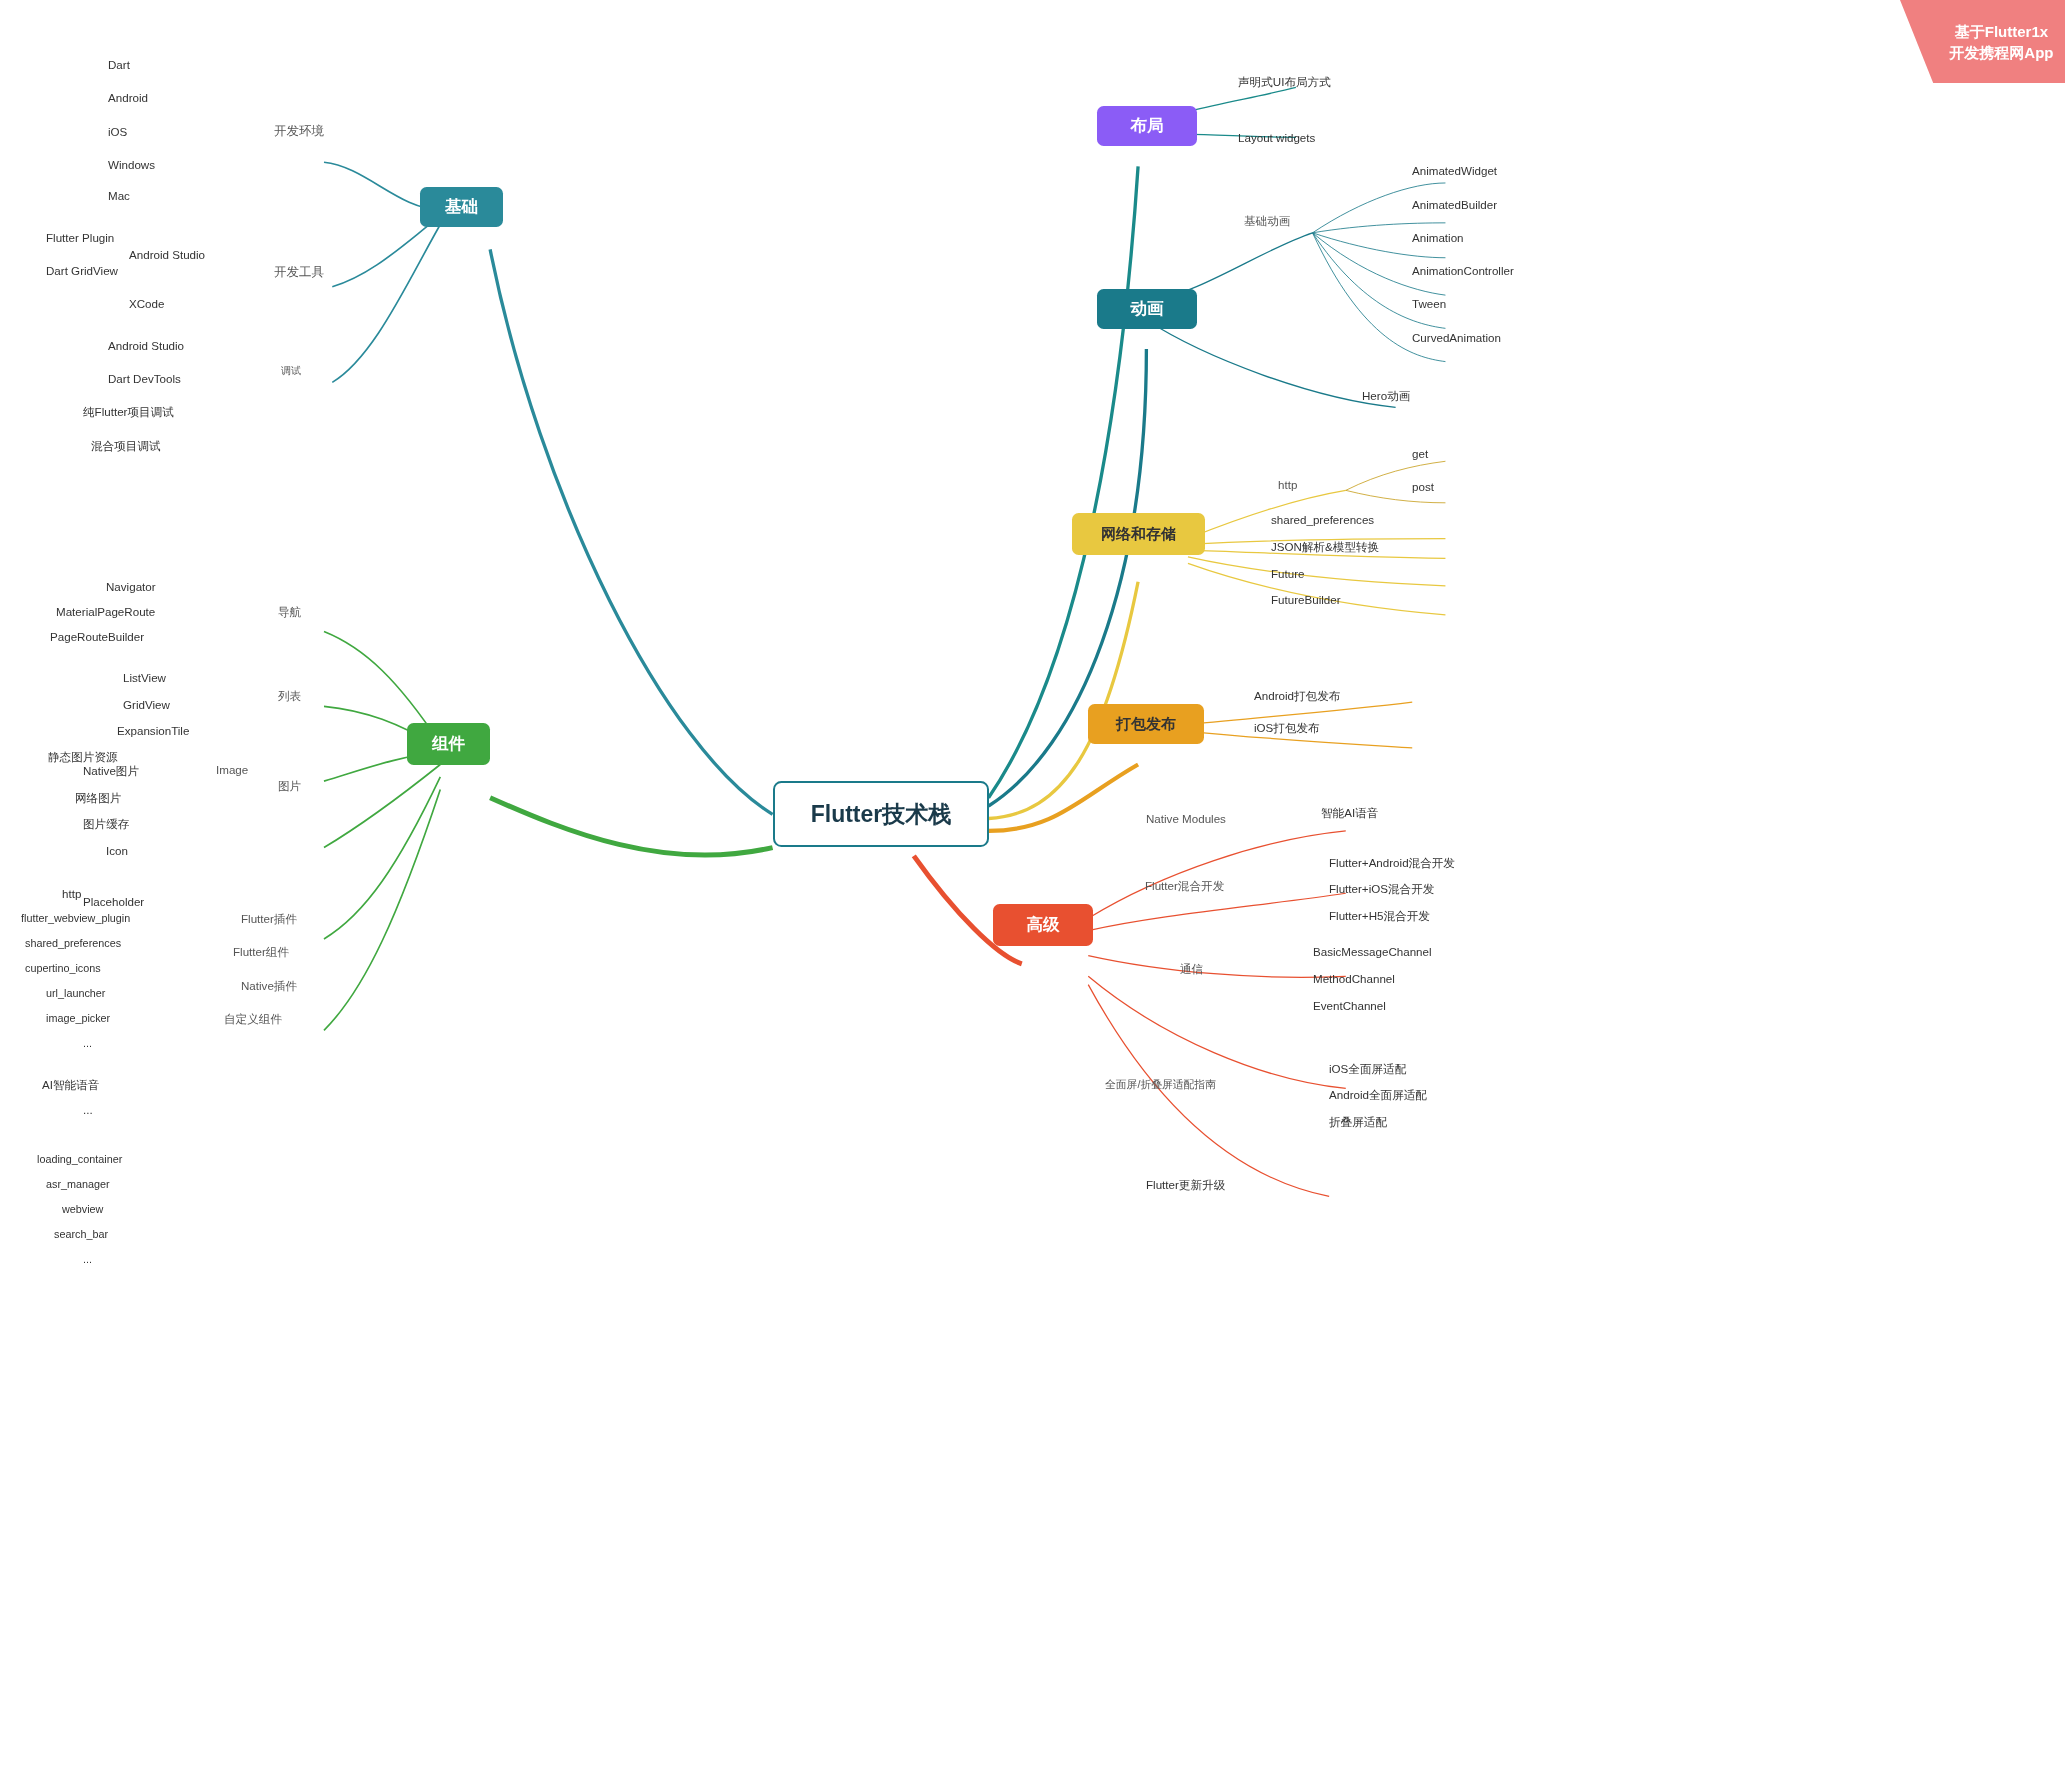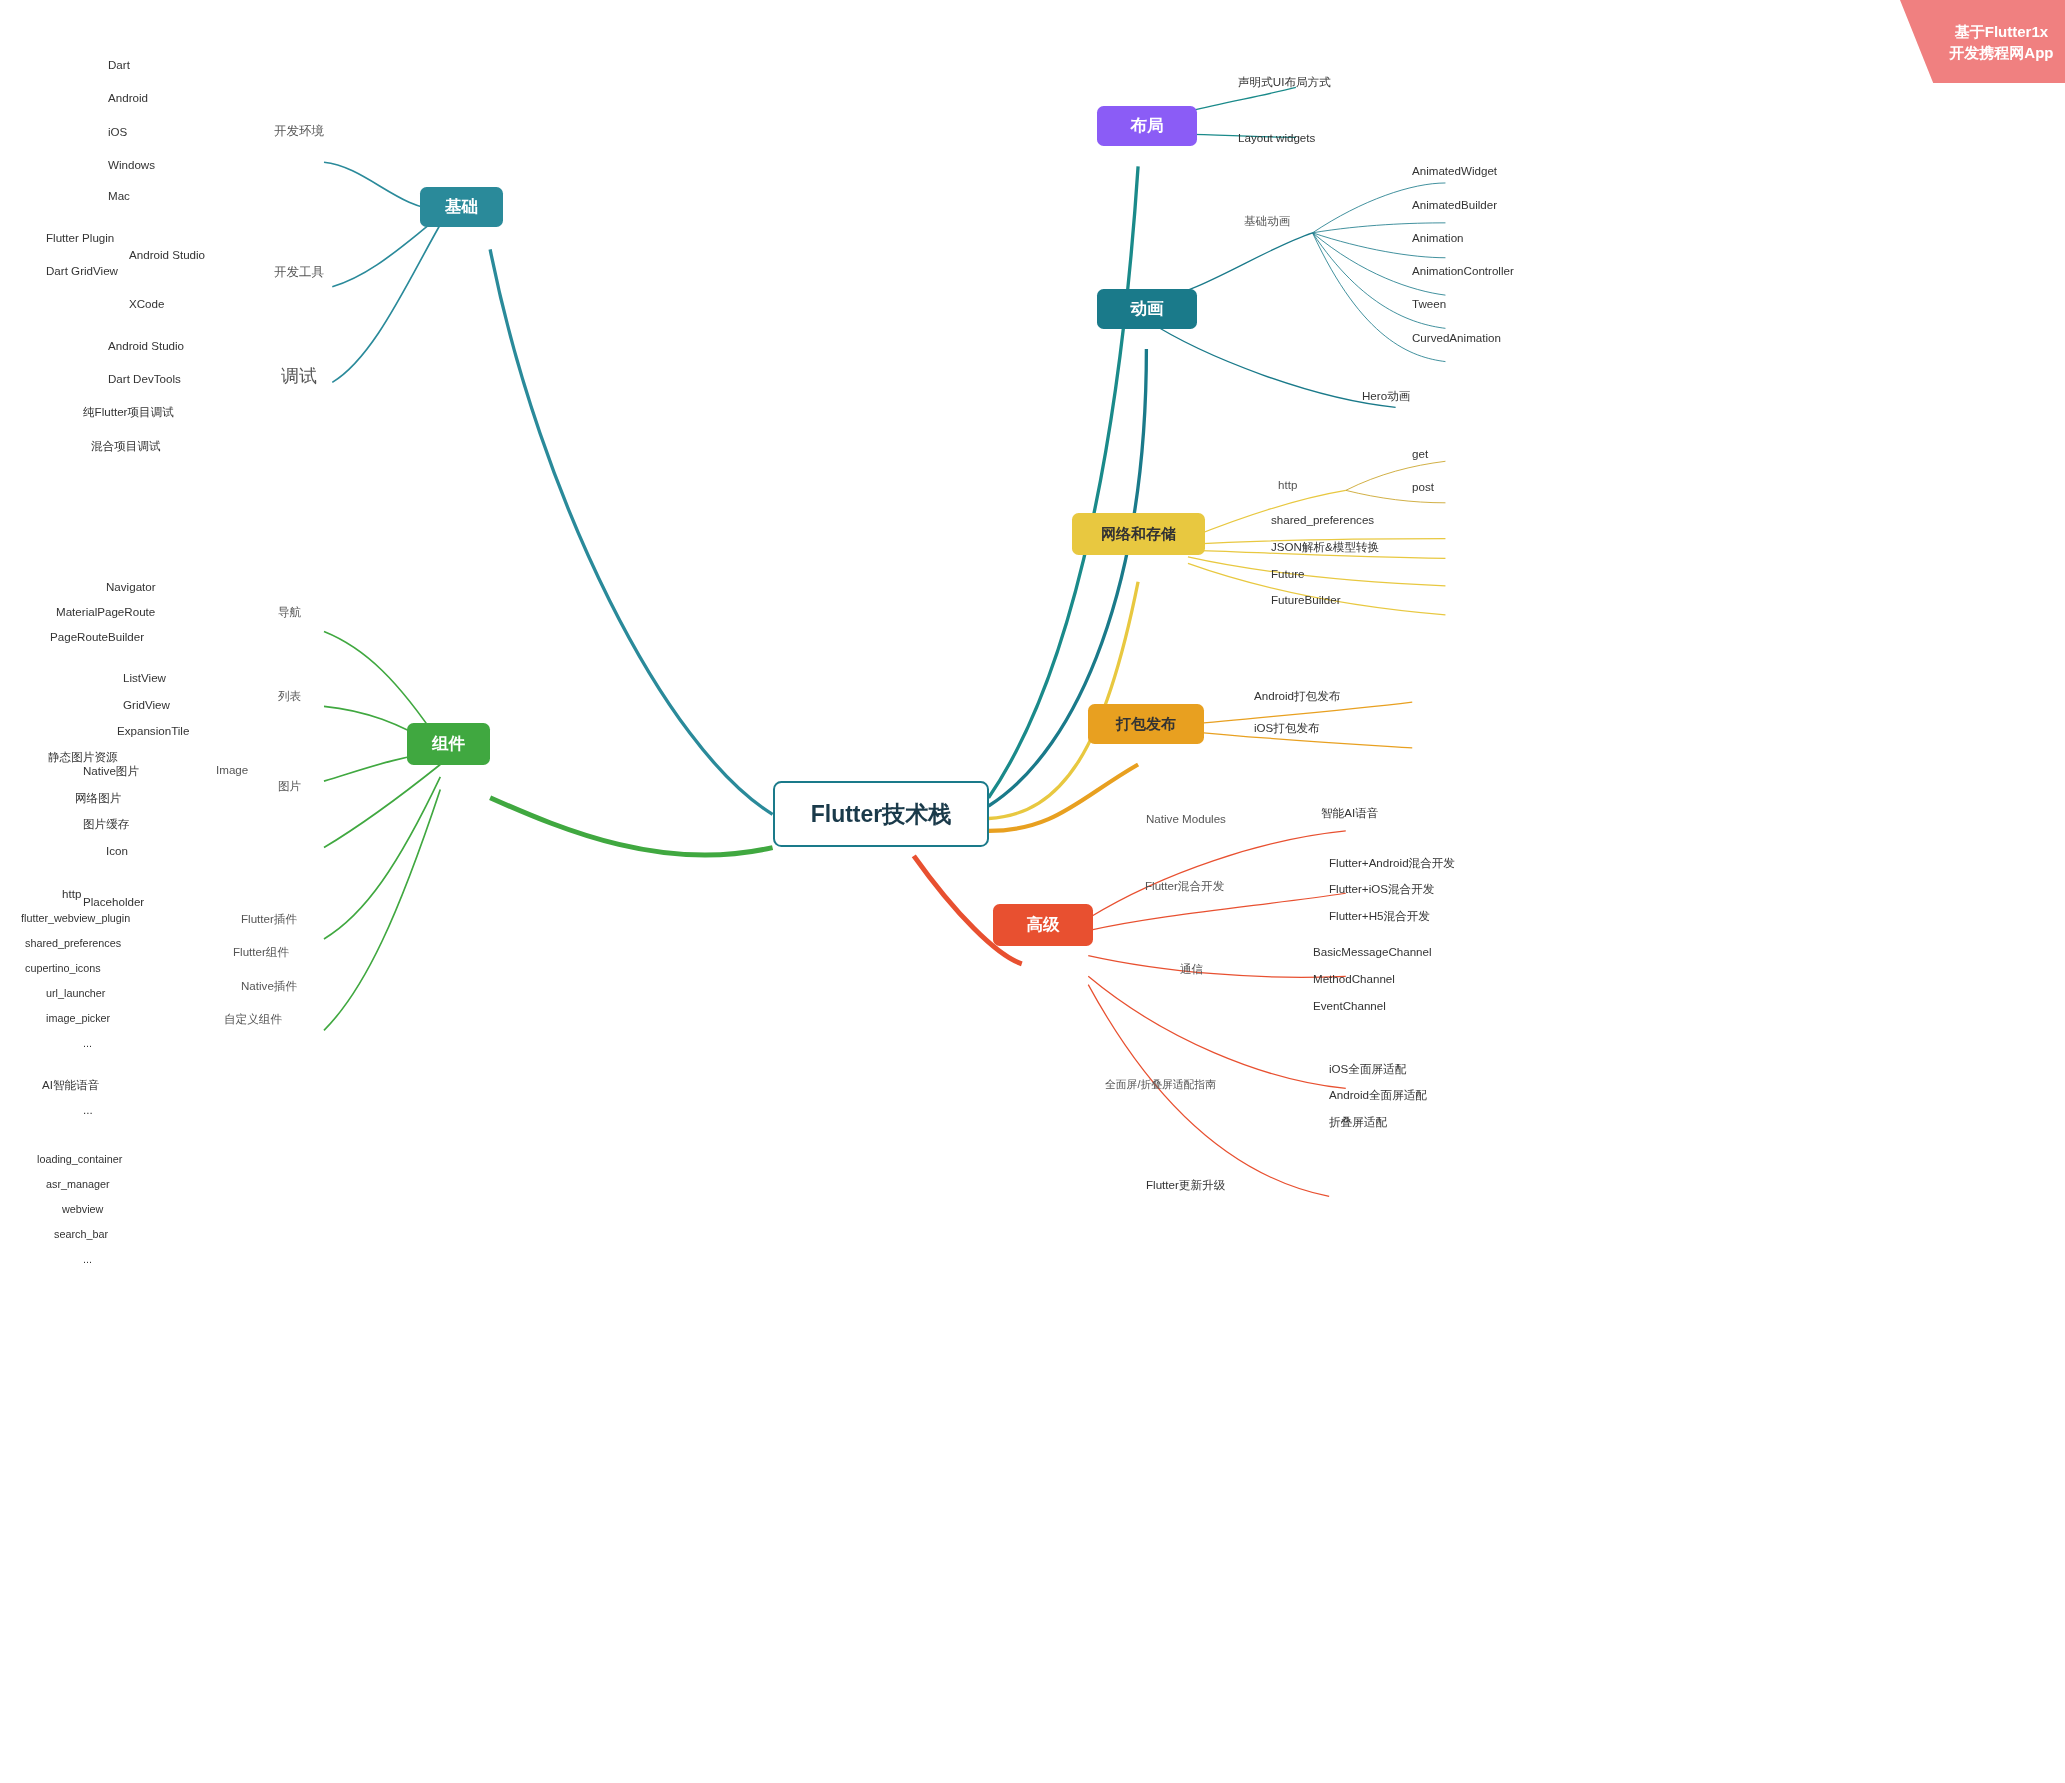--- a/index.html
+++ b/index.html
@@ -187,21 +187,21 @@
   <div style="position:absolute; left:108px; top:125px; font-size:11.6px; color:#333;">iOS</div>
   <div style="position:absolute; left:108px; top:158px; font-size:11.6px; color:#333;">Windows</div>
   <div style="position:absolute; left:108px; top:189px; font-size:11.6px; color:#333;">Mac</div>
 
   <div class="node-box" style="left:274px; top:264px; font-size:12.5px; color:#555;">开发工具</div>
   <div style="position:absolute; left:46px; top:231px; font-size:11.6px; color:#333;">Flutter Plugin</div>
   <div style="position:absolute; left:46px; top:264px; font-size:11.6px; color:#333;">Dart GridView</div>
   <div style="position:absolute; left:129px; top:248px; font-size:11.6px; color:#333;">Android Studio</div>
   <div style="position:absolute; left:129px; top:297px; font-size:11.6px; color:#333;">XCode</div>
 
-  <div class="node-box" style="left:281px; top:364px; font-size:18px; color:#555;">调试</div>
+  <div class="node-box" style="left:281px; top:364px; font-size:10px; color:#555;">调试</div>
   <div style="position:absolute; left:108px; top:339px; font-size:11.6px; color:#333;">Android Studio</div>
   <div style="position:absolute; left:108px; top:372px; font-size:11.6px; color:#333;">Dart DevTools</div>
   <div style="position:absolute; left:83px; top:405px; font-size:11.6px; color:#333;">纯Flutter项目调试</div>
   <div style="position:absolute; left:91px; top:439px; font-size:11.6px; color:#333;">混合项目调试</div>
 
   <div class="node node-primary node-buju" style="left:1097px; top:106px; width:100px; height:40px;">
     <span>布局</span>
   </div>
   <div style="position:absolute; left:1238px; top:75px; font-size:11.6px; color:#333;">声明式UI布局方式</div>
   <div style="position:absolute; left:1238px; top:131px; font-size:11.6px; color:#333;">Layout widgets</div>

